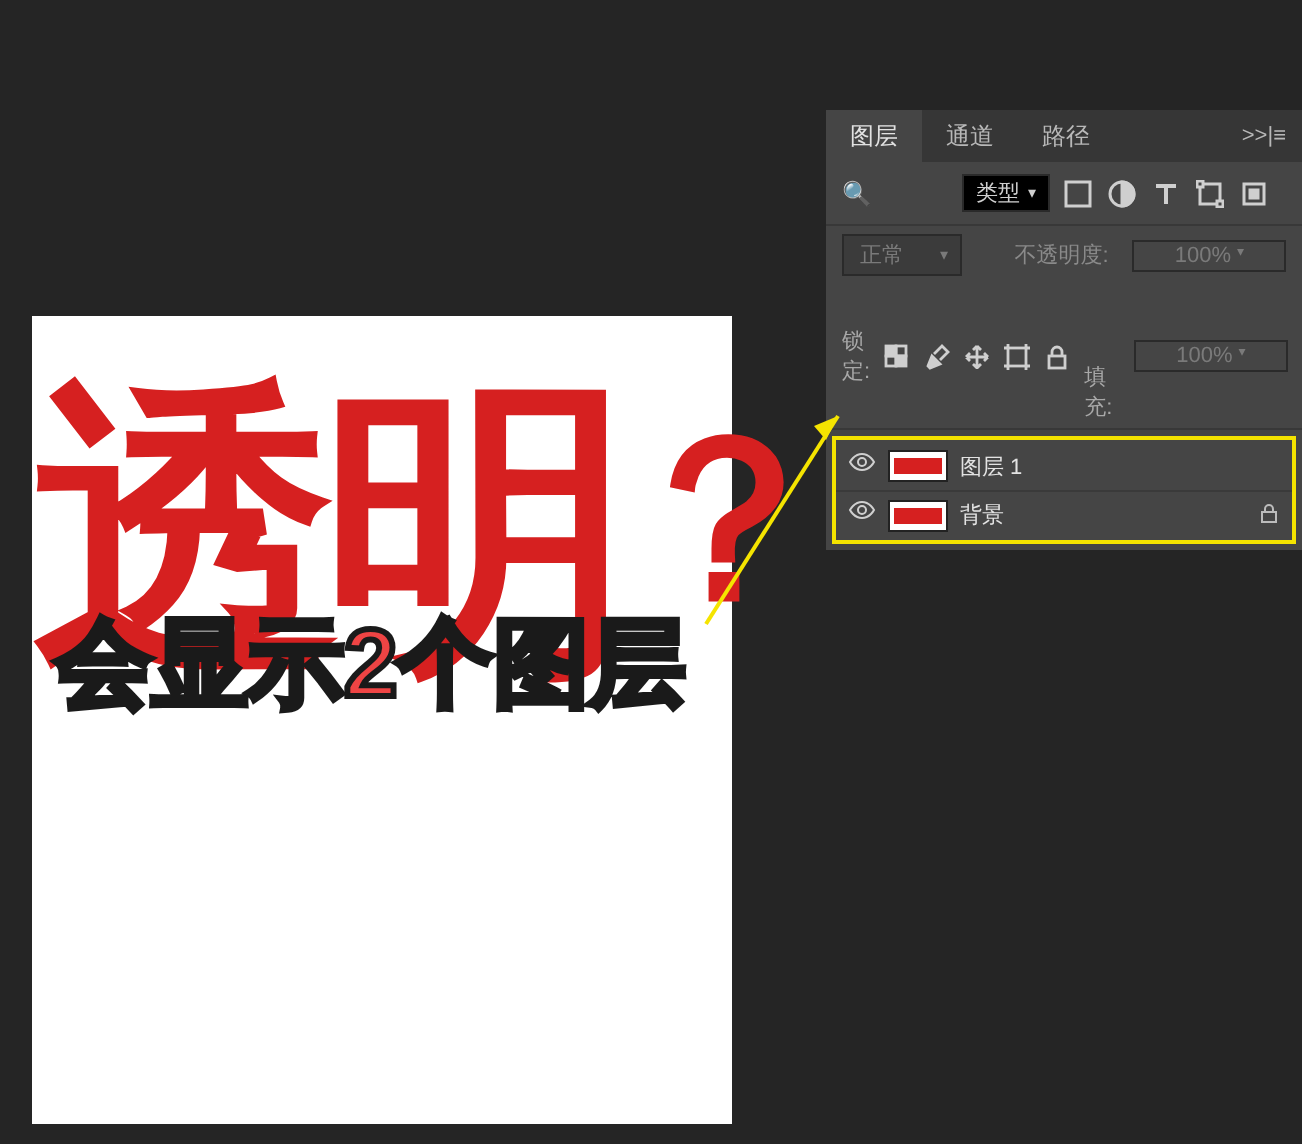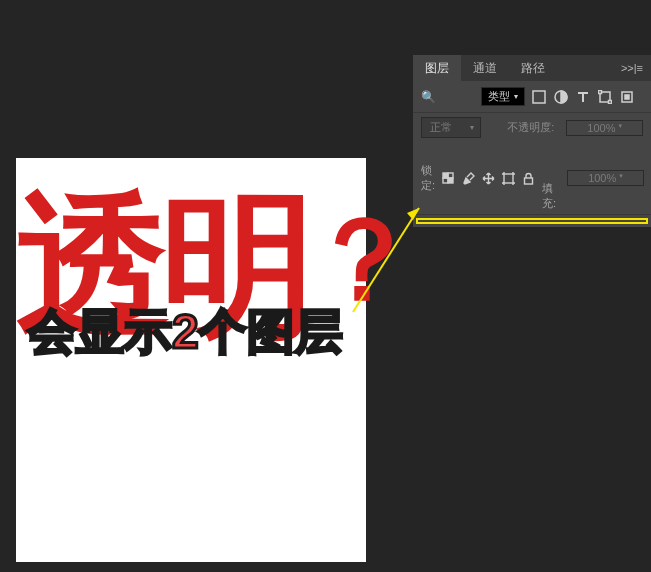--- a/index.html
+++ b/index.html
@@ -146,20 +146,40 @@
         </svg>
       </span>
     <span class="fill-lbl">填充:</span>
     <span class="pct">
         <span>100%</span>
         <span class="chev">▾</span>
       </span>
   </div>
 
   <div class="layers-box">
+    <div class="layer">
+      <span class="eye"><svg viewBox="0 0 14 14">
+            <path d="M1 7s2-4 6-4 6 4 6 4-2 4-6 4-6-4-6-4z"></path>
+            <circle cx="7" cy="7" r="2"></circle>
+          </svg></span>
+      <div class="thumb"></div>
+      <span class="layer-name">图层 1</span>
+    </div>
+    <div class="layer">
+      <span class="eye"><svg viewBox="0 0 14 14">
+            <path d="M1 7s2-4 6-4 6 4 6 4-2 4-6 4-6-4-6-4z"></path>
+            <circle cx="7" cy="7" r="2"></circle>
+          </svg></span>
+      <div class="thumb"></div>
+      <span class="layer-name">背景</span>
+      <span class="lockic"><svg viewBox="0 0 11 11">
+            <rect x="2" y="5" width="7" height="5"></rect>
+            <path d="M3.5 5V3.5a2 2 0 014 0V5"></path>
+          </svg></span>
+    </div>
   </div>
 </div>
 
 <svg class="arrow" style="left:347px;top:198px" width="80" height="120">
     <line x1="6" y1="114" x2="72" y2="10" stroke="#f5e400" stroke-width="2"></line>
     <polygon points="72,10 60,15 66,22" fill="#f5e400"></polygon>
   </svg>
 
 <div class="anno">会显示2个图层</div>
 

